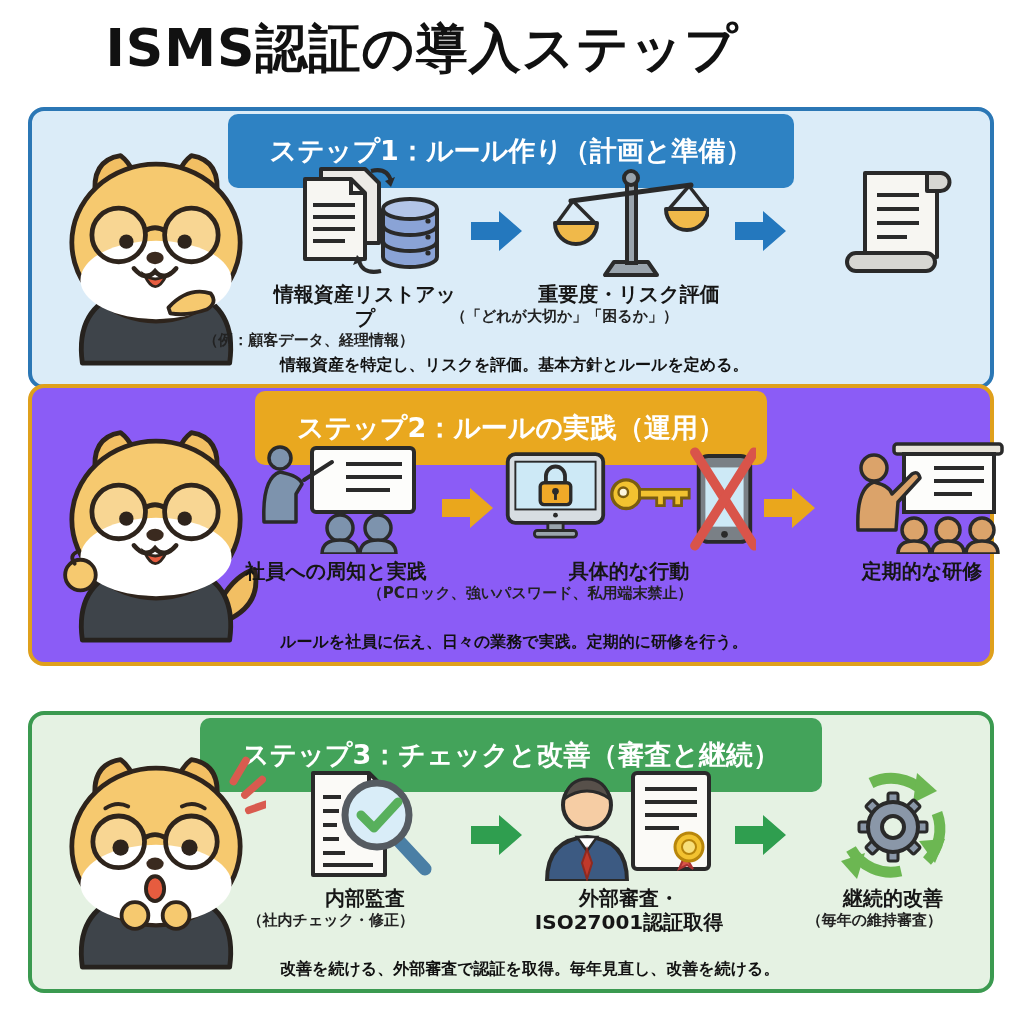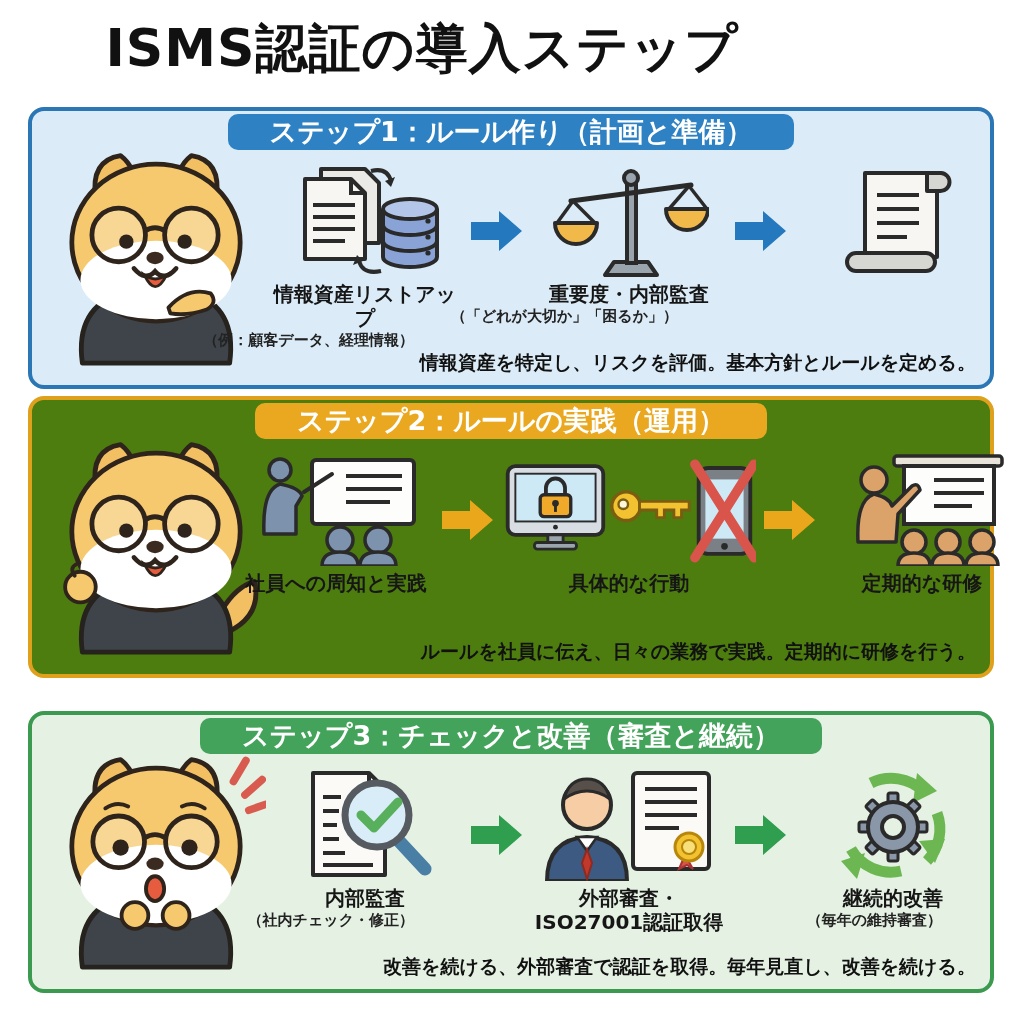--- a/index.html
+++ b/index.html
@@ -10,25 +10,25 @@
   }
   .page-title{
     position:absolute;top:14px;left:0;width:844px;text-align:center;
     font-size:52px;font-weight:800;color:#111;letter-spacing:1px;
   }
   .panel{
     position:absolute;left:28px;width:966px;height:282px;
     border:4px solid;border-radius:16px;box-sizing:border-box;
   }
   .panel-1{top:107px;background:#dbecf8;border-color:#2b77b5;}
-  .panel-2{top:396px;background:#4d7c0f;border-color:#dfa01c;}
+  .panel-2{top:384px;background:#8b5cf6;border-color:#dfa01c;}
   .panel-3{top:711px;background:#e5f2e3;border-color:#3b9a50;}
   .banner{
     margin:3px auto 0;width:max-content;max-width:700px;
-    padding:0 42px;border-radius:10px;
+    padding:19px 42px;border-radius:10px;
     color:#ffffff;font-size:27px;font-weight:800;text-align:center;
   }
   .panel-1 .banner{background:#2e82c3;}
   .panel-2 .banner{background:#e9a81f;}
   .panel-3 .banner{background:#43a35a;}
   .mascot{
     position:absolute;left:8px;top:30px;width:232px;height:230px;
     display:flex;align-items:center;justify-content:center;
   }
   .flow{
@@ -41,22 +41,22 @@
   .item-title{
     margin-top:5px;font-size:20px;font-weight:800;color:#161616;
     text-align:center;line-height:1.2;white-space:pre-line;
   }
   .item-sub{
     margin-top:1px;margin-left:50%;transform:translateX(-50%);
     width:max-content;font-size:15px;font-weight:700;color:#222;white-space:nowrap;text-align:right;
   }
   .flow-arrow{flex:0 0 auto;margin-top:46px;}
   .summary{
-    position:absolute;bottom:9px;left:248px;right:14px;text-align:right;
-    font-size:19px;font-weight:800;color:#111;
+    position:absolute;bottom:9px;left:248px;right:14px;text-align:left;
+    font-size:16px;font-weight:800;color:#111;
   }
   svg{display:block;}
 </style>
 </head>
 <body>
 
 <div class="page-title">ISMS認証の導入ステップ</div>
 
 <div class="panel panel-1">
   <div class="banner">ステップ1：ルール作り（計画と準備）</div>
@@ -120,21 +120,21 @@
           <circle cx="82" cy="13" r="7" fill="#9aa4ad" stroke="#2a2a2a" stroke-width="4"></circle>
           <line x1="22" y1="36" x2="142" y2="20" stroke="#2a2a2a" stroke-width="5" stroke-linecap="round"></line>
           <line x1="24" y1="36" x2="8" y2="58" stroke="#2a2a2a" stroke-width="3.5"></line>
           <line x1="24" y1="36" x2="46" y2="58" stroke="#2a2a2a" stroke-width="3.5"></line>
           <path d="M6,58 a21,21 0 0 0 42,0 Z" fill="#f0b94a" stroke="#2a2a2a" stroke-width="4" stroke-linejoin="round"></path>
           <line x1="140" y1="21" x2="120" y2="44" stroke="#2a2a2a" stroke-width="3.5"></line>
           <line x1="140" y1="21" x2="158" y2="44" stroke="#2a2a2a" stroke-width="3.5"></line>
           <path d="M117,44 a21,21 0 0 0 42,0 Z" fill="#f0b94a" stroke="#2a2a2a" stroke-width="4" stroke-linejoin="round"></path>
         </svg>
       </div>
-      <div class="item-title">重要度・内部監査</div>
+      <div class="item-title">重要度・リスク評価</div>
       <div class="item-sub">（「どれが大切か」「困るか」）</div>
     </div>
 
     <svg class="flow-arrow" width="52" height="44" viewBox="0 0 52 44">
       <polygon points="0,13 28,13 28,2 51,22 28,42 28,31 0,31" fill="#2478be"></polygon>
     </svg>
 
     <div class="item">
       <div class="icon-box">
         <svg width="160" height="112" viewBox="0 0 160 112">
@@ -219,20 +219,21 @@
           <circle cx="127" cy="50" r="5" fill="#fdf6dd" stroke="#7a5d10" stroke-width="2.5"></circle>
           <path d="M144,47 h52 v9 h-8 v8 h-8 v-8 h-10 v8 h-8 v-8 h-18 Z" fill="#f2c230" stroke="#7a5d10" stroke-width="3"></path>
           <rect x="206" y="12" width="54" height="90" rx="10" fill="#7a8086" stroke="#2a2a2a" stroke-width="4"></rect>
           <rect x="213" y="24" width="40" height="62" fill="#cde9f6"></rect>
           <circle cx="233" cy="94" r="3.5" fill="#2a2a2a"></circle>
           <line x1="202" y1="8" x2="264" y2="106" stroke="#d9544a" stroke-width="10" stroke-linecap="round"></line>
           <line x1="264" y1="8" x2="202" y2="106" stroke="#d9544a" stroke-width="10" stroke-linecap="round"></line>
         </svg>
       </div>
       <div class="item-title">具体的な行動</div>
+      <div class="item-sub">（PCロック、強いパスワード、私用端末禁止）</div>
     </div>
 
     <svg class="flow-arrow" width="52" height="44" viewBox="0 0 52 44">
       <polygon points="0,13 28,13 28,2 51,22 28,42 28,31 0,31" fill="#eaa71c"></polygon>
     </svg>
 
     <div class="item">
       <div class="icon-box">
         <svg width="168" height="112" viewBox="0 0 168 112">
           <rect x="56" y="2" width="108" height="10" rx="3" fill="#e8e4da" stroke="#2a2a2a" stroke-width="3.5"></rect>

